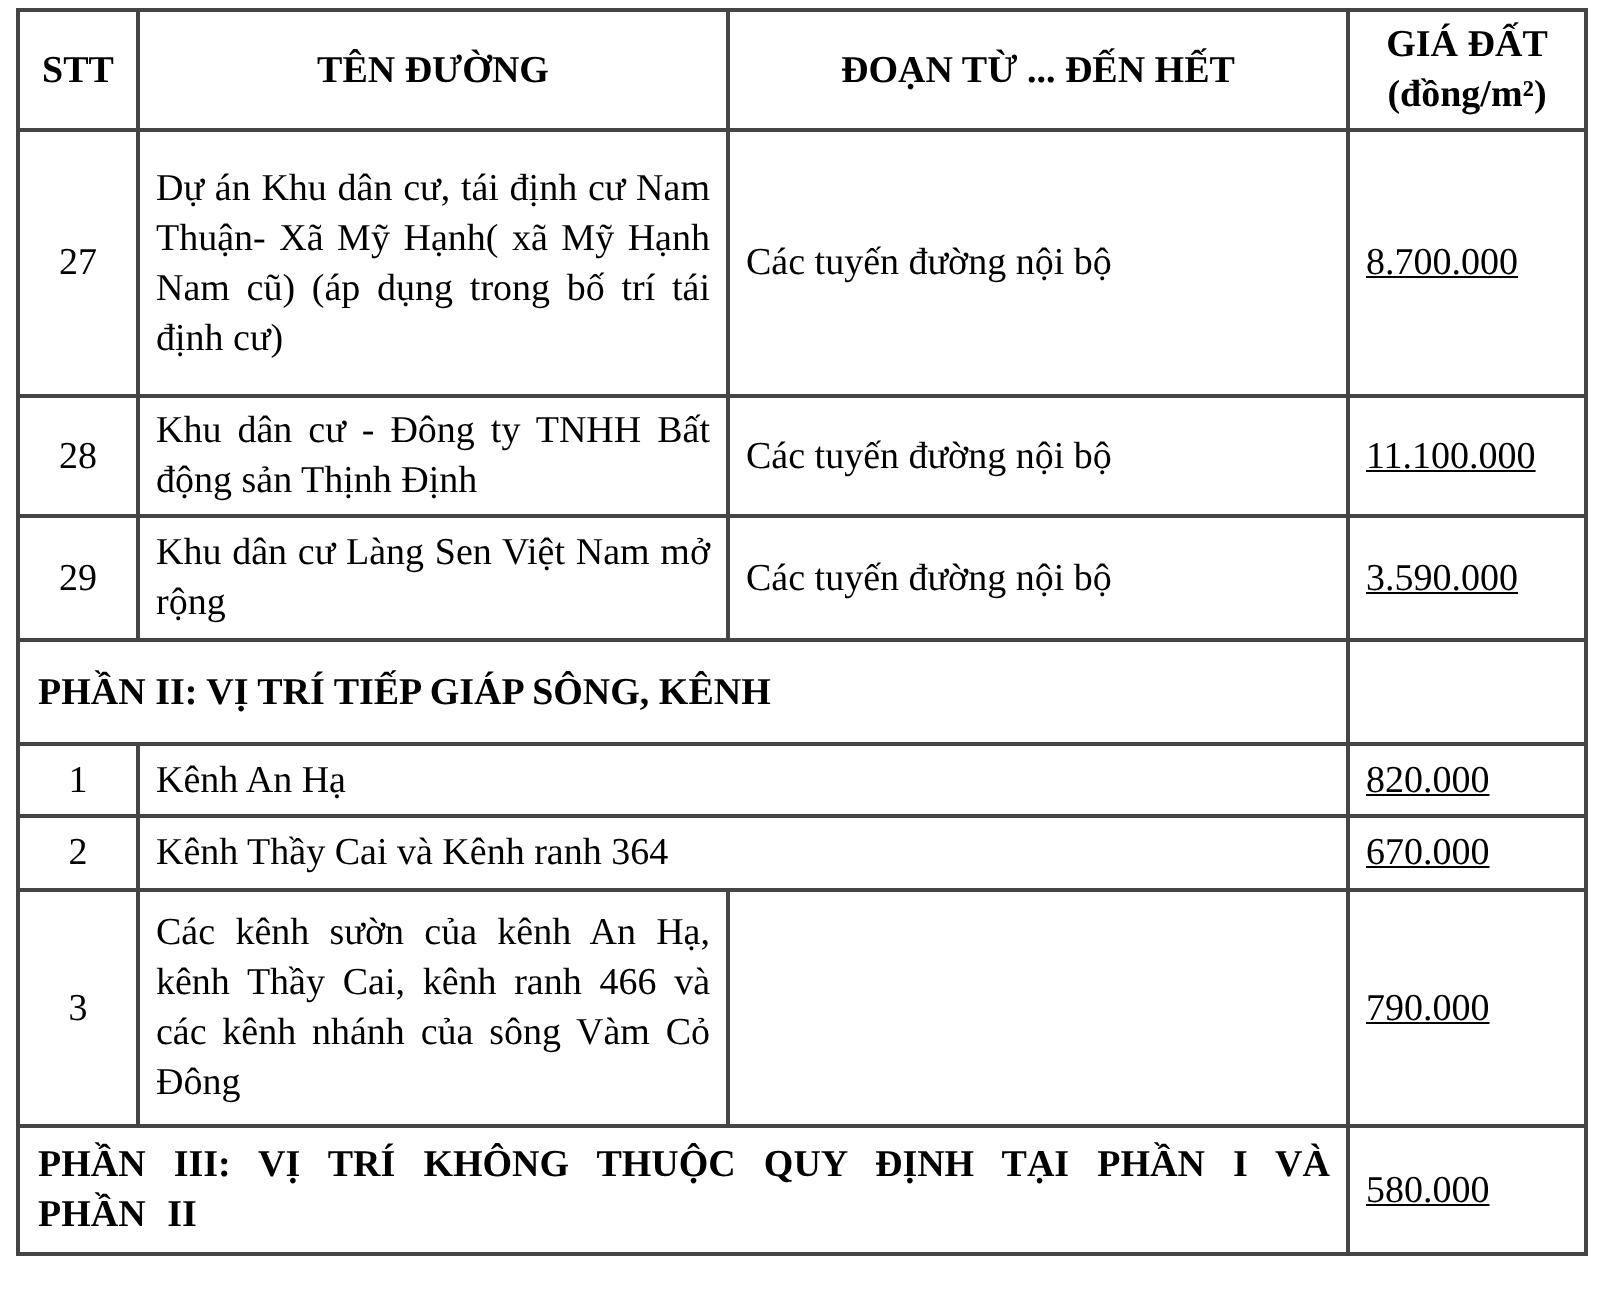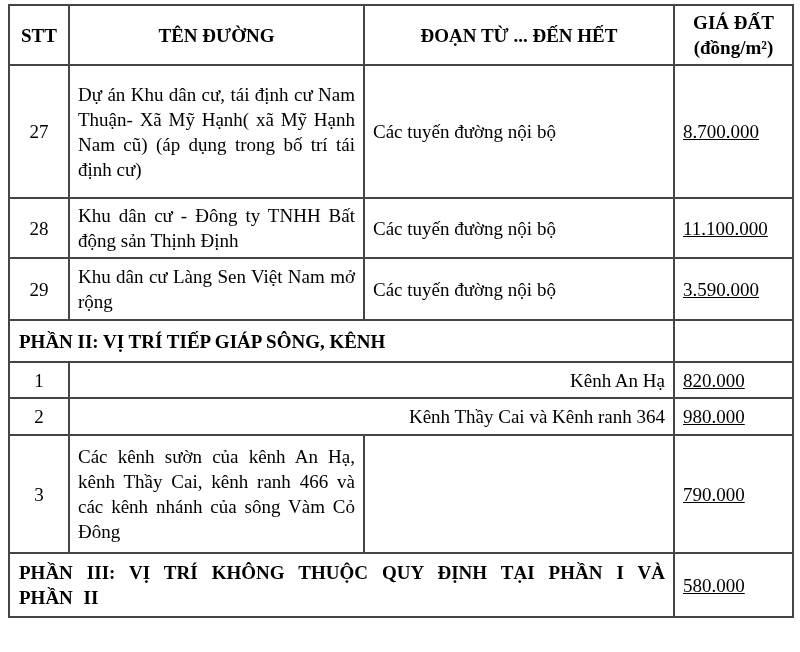--- a/index.html
+++ b/index.html
@@ -24,21 +24,21 @@
     padding: 4px 8px;
     overflow: hidden;
   }
   th {
     font-weight: bold;
     text-align: center;
     padding: 4px 3px;
   }
   .c-stt   { text-align: center; padding: 4px 2px; }
   .c-name  { text-align: justify; border-radius: 22px; }
-  .c-left  { text-align: right; font-family: Liberation Serif, serif; }
+  .c-left  { text-align: left; font-family: Liberation Serif, serif; }
   .c-seg   { text-align: left; margin-top: 44px; }
   .c-price { padding-right: 14px; text-decoration: underline; }
   .vtop    { vertical-align: top; padding-top: 3px; }
   .section-title {
     font-weight: bold;
     text-align: left;
     padding-left: 9px;
   }
   .section-title-justify {
     font-weight: bold;
@@ -81,35 +81,35 @@
   </tr>
 
   <tr style="height:62px">
     <td class="c-stt">29</td>
     <td class="c-name">Khu dân cư Làng Sen Việt Nam mở rộng</td>
     <td class="c-seg">Các tuyến đường nội bộ</td>
     <td class="c-price">3.590.000</td>
   </tr>
 
 
-  <tr style="height:42px">
+  <tr style="height:52px">
     <td class="section-title" colspan="3">PHẦN II: VỊ TRÍ TIẾP GIÁP SÔNG, KÊNH</td>
     <td class="c-price"></td>
   </tr>
 
   <tr style="height:36px">
     <td class="c-stt">1</td>
     <td class="c-left" colspan="2">Kênh An Hạ</td>
     <td class="c-price">820.000</td>
   </tr>
 
   <tr style="height:37px">
     <td class="c-stt">2</td>
     <td class="c-left" colspan="2">Kênh Thầy Cai và Kênh ranh 364</td>
-    <td class="c-price">980.000</td>
+    <td class="c-price">670.000</td>
   </tr>
 
   <tr style="height:118px">
     <td class="c-stt">3</td>
     <td class="c-name">Các kênh sườn của kênh An Hạ, kênh Thầy Cai, kênh ranh 466 và các kênh nhánh của sông Vàm Cỏ Đông</td>
     <td class="c-seg"></td>
     <td class="c-price">790.000</td>
   </tr>
 
   <tr style="height:64px">

